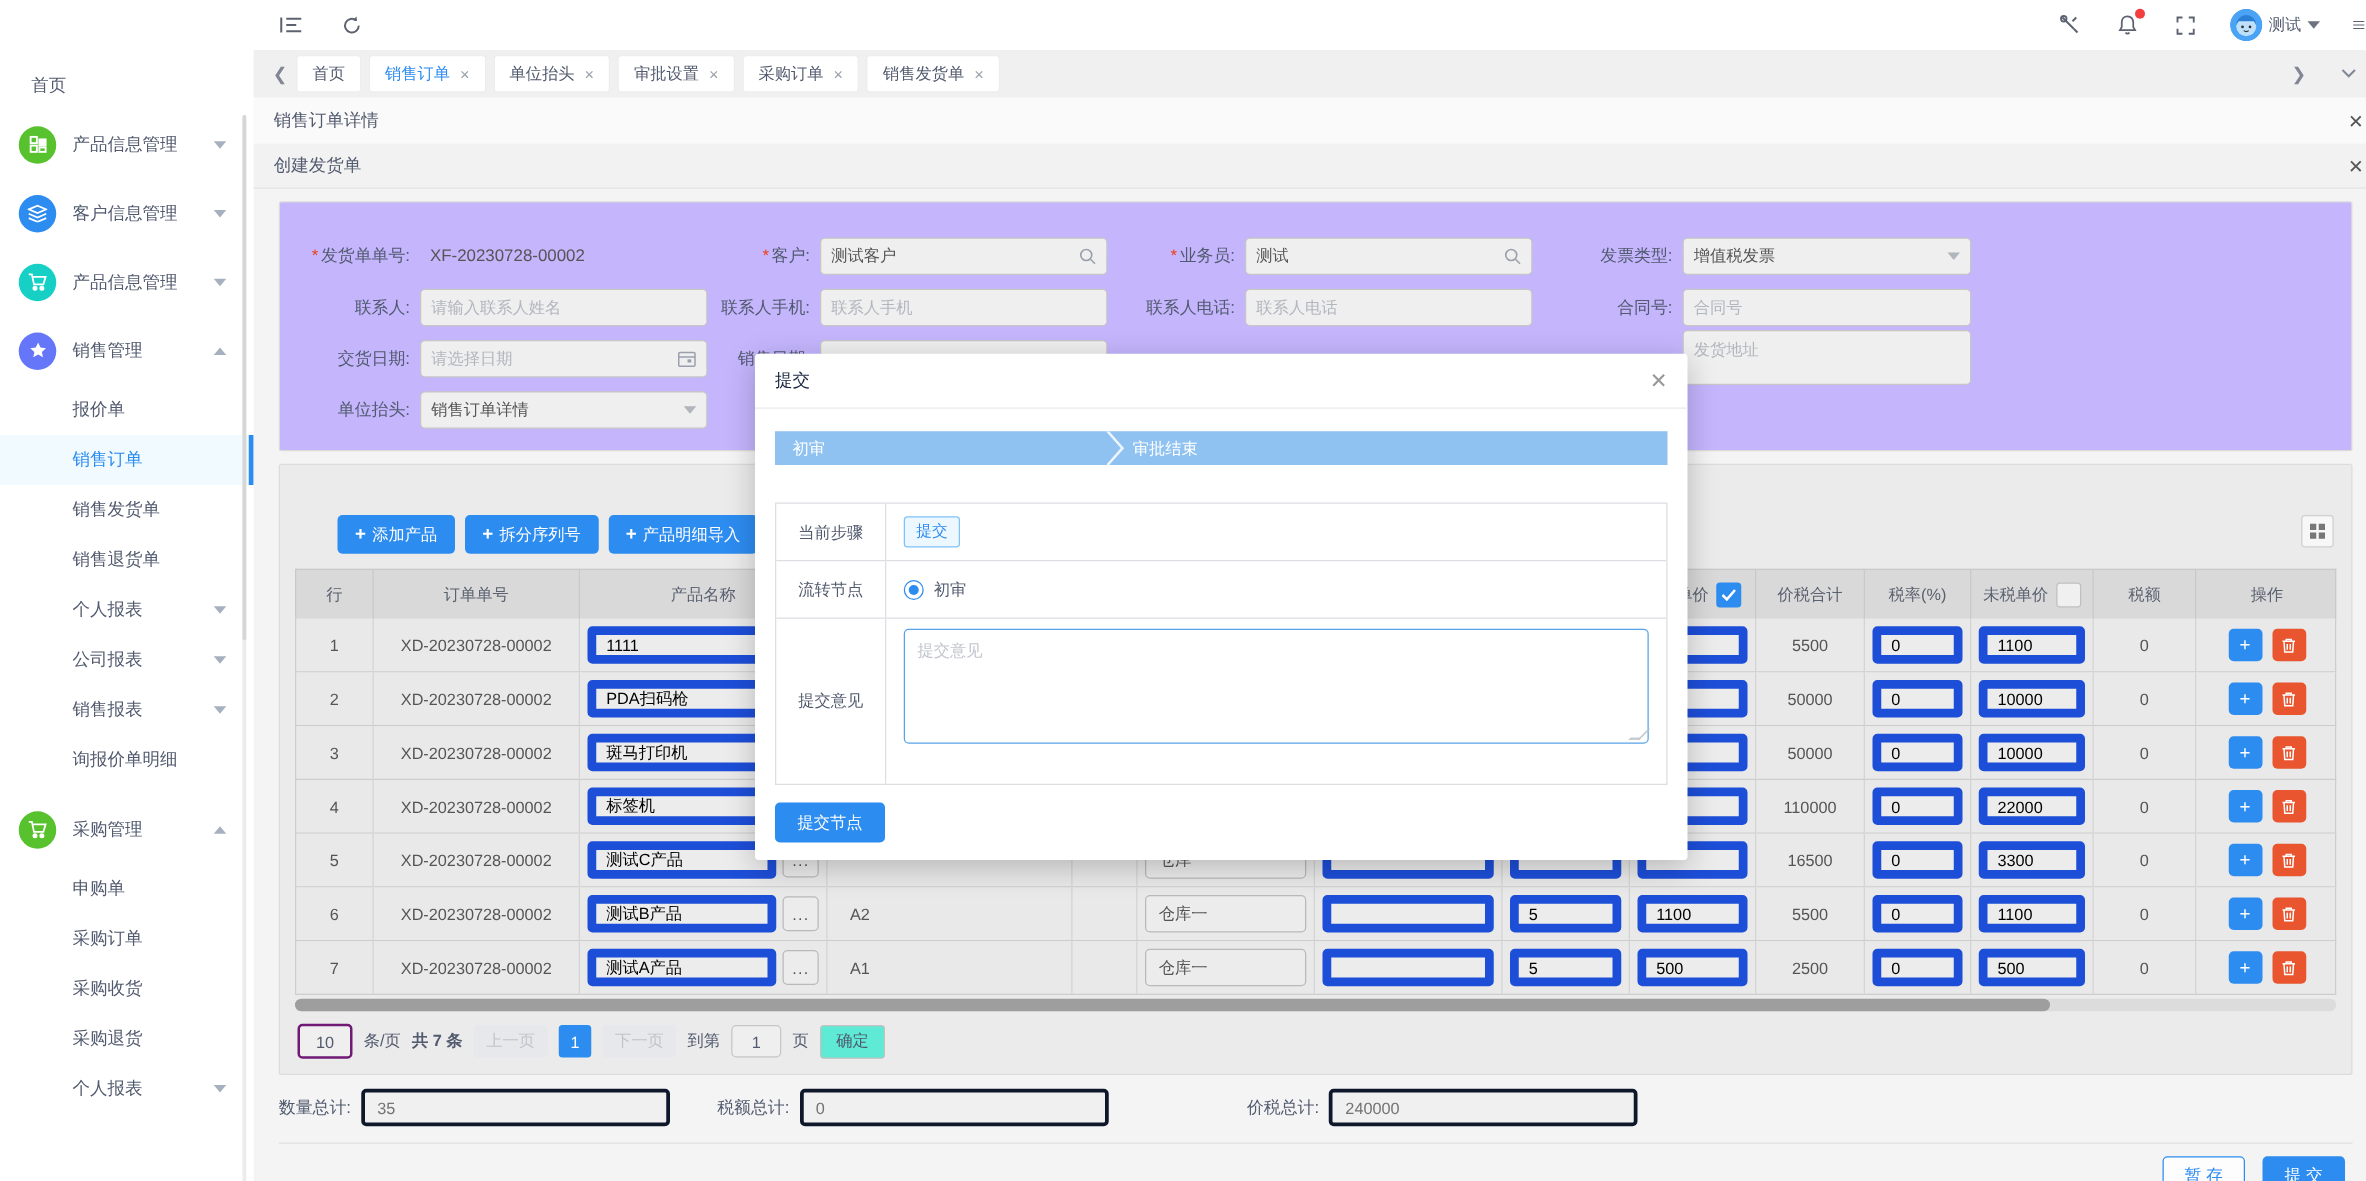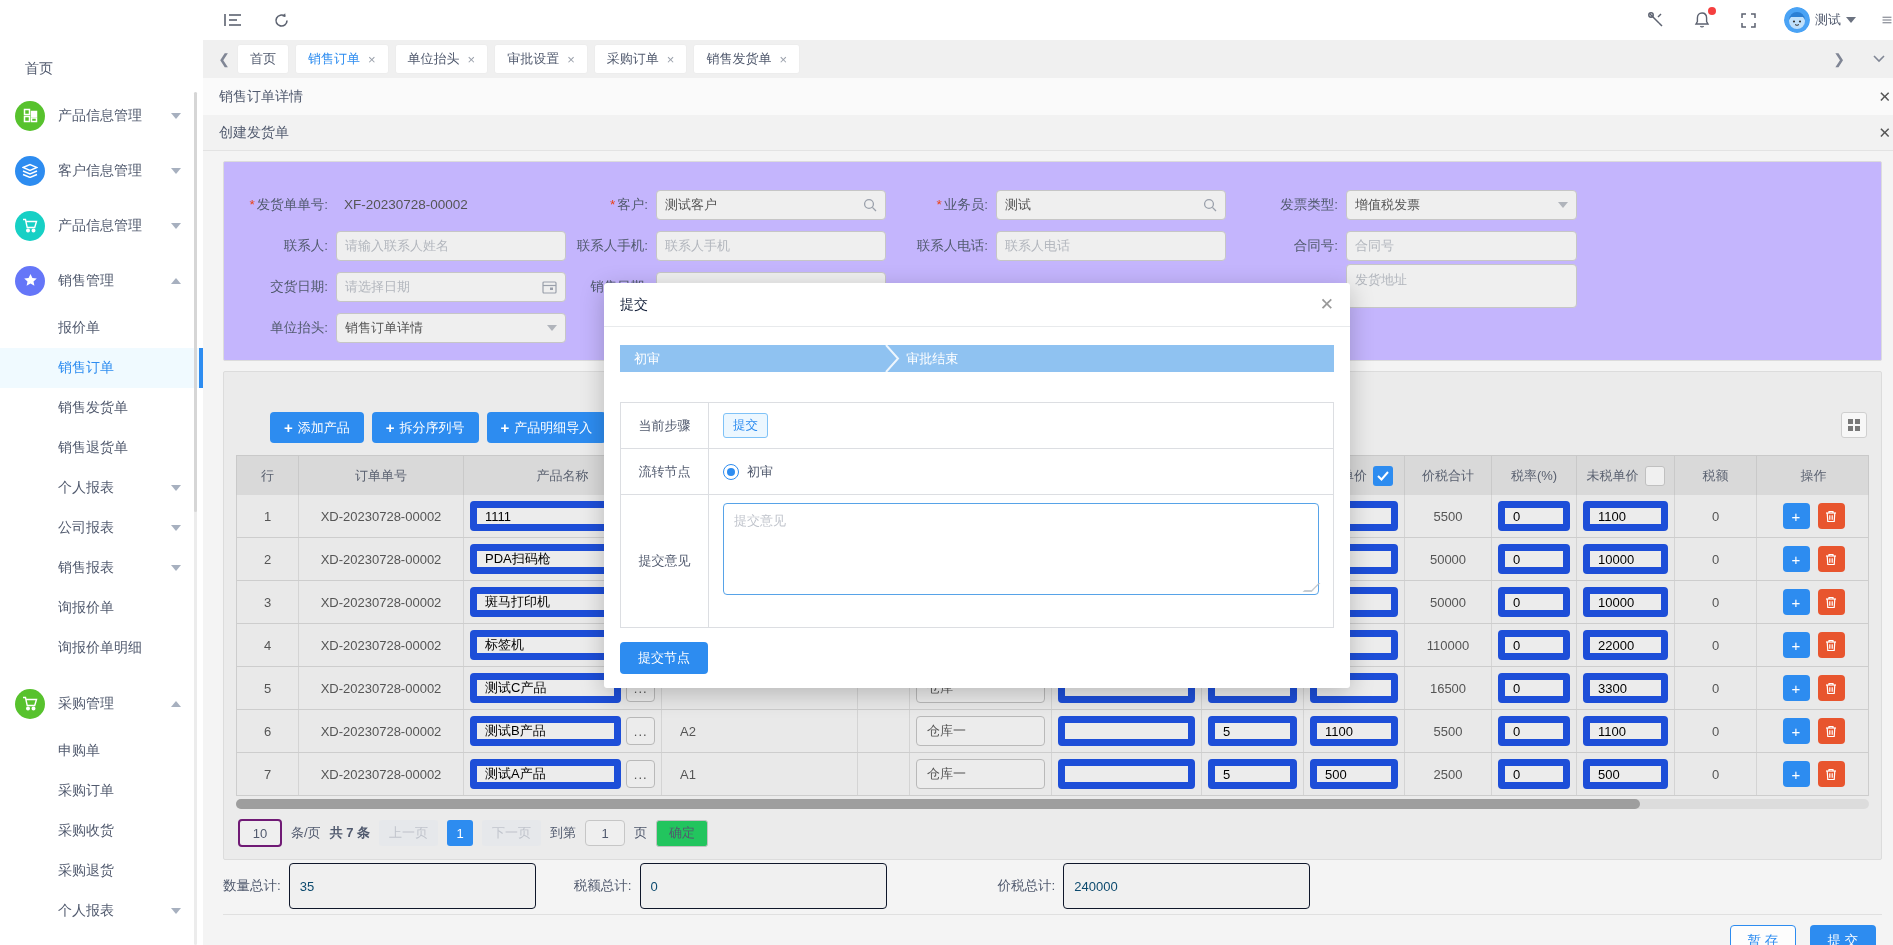--- a/index.html
+++ b/index.html
@@ -87,26 +87,26 @@
   .opbtn.del{background:#e8552e}
 
   .hscroll{width:1633px;height:10px;background:#dcdcdc;border-radius:5px;margin-top:3px;position:relative}
   .hthumb{position:absolute;left:0;top:0;height:10px;width:86%;background:#9e9e9e;border-radius:5px;cursor:grab}
 
   .pag{display:flex;align-items:center;gap:9px;margin:10px 0 4px 2px;color:#515a6e}
   .pag .pin{width:44px;height:28px;border:2px solid #701a75;border-radius:4px;background:#efefef;display:flex;align-items:center;justify-content:center}
   .pag .pill{height:26px;border-radius:3px;background:#e6e8eb;color:#c0c4cc;display:flex;align-items:center;padding:0 10px;cursor:not-allowed}
   .pag .cur{width:26px;height:26px;border-radius:3px;background:#2d8cf0;color:#fff;display:flex;align-items:center;justify-content:center;cursor:pointer}
   .pag .gin{width:40px;height:26px;border:1px solid #c6c6c6;border-radius:4px;background:#efefef;display:flex;align-items:center;justify-content:center}
-  .pag .ok{height:27px;border:1px solid #c2c2c2;border-radius:3px;background:#22c55e;display:flex;align-items:center;padding:0 12px;cursor:pointer;color:#515a6e}
+  .pag .ok{height:27px;border:1px solid #c2c2c2;border-radius:3px;background:#5eead4;display:flex;align-items:center;padding:0 12px;cursor:pointer;color:#515a6e}
 
   
   .totals{display:flex;align-items:center;margin-top:10px;height:32px}
   .totals .tlabel{font-size:13.5px;margin-right:8px}
-  .totals .tin{width:247px;height:46px;border:1px solid #0f172a;border-radius:4px;background:#f0f0f0;display:flex;align-items:center;padding:0 10px;color:#0c4a6e}
+  .totals .tin{width:247px;height:30px;border:3px solid #0f172a;border-radius:4px;background:#f0f0f0;display:flex;align-items:center;padding:0 10px;color:#737373}
   .gap1{margin-left:38px}.gap2{margin-left:111px}
   .actionbar{height:52px;border-top:1px solid #e0e0e0;margin-top:12px;display:flex;align-items:center;justify-content:flex-end;gap:14px;padding-right:6px}
   .abtn{width:66px;height:32px;border-radius:4px;display:flex;align-items:center;justify-content:center;cursor:pointer;font-size:13.5px}
   .abtn.ghost{background:#fdfdfd;border:1px solid #2d8cf0;color:#2d8cf0}
   .abtn.solid{background:#2d8cf0;color:#fff}
 
   
   .modal{position:absolute;left:604px;top:283px;width:746px;height:405px;background:#fff;border-radius:3px;box-shadow:0 6px 24px rgba(0,0,0,.22);z-index:50}
   .m-head{height:44px;display:flex;align-items:center;padding:0 16px;border-bottom:1px solid #e8eaec;font-size:14px;color:#17233d}
   .m-x{margin-left:auto;color:#999;font-size:17px;cursor:pointer}
@@ -201,23 +201,20 @@
         </div>
         <div class="sb-sub">
           <span>公司报表</span>
           <i class="caret down"></i>
         </div>
         <div class="sb-sub">
           <span>销售报表</span>
           <i class="caret down"></i>
         </div>
         <div class="sb-sub">
-          <span>询报价单</span>
-        </div>
-        <div class="sb-sub">
           <span>询报价单明细</span>
         </div>
         <div class="sb-group pm8">
           <span class="sb-ico" style="background: rgb(87, 194, 45);">
             <svg width="16" height="15" viewBox="0 0 16 15">
               <g stroke="#fff" stroke-width="1.4" fill="none">
                 <path d="M1 1.5h2.5l1.7 8h7.5l1.8-6H4.5"></path>
                 <circle cx="6" cy="12.5" r="1.3" fill="#fff"></circle>
                 <circle cx="11.5" cy="12.5" r="1.3" fill="#fff"></circle>
               </g>

